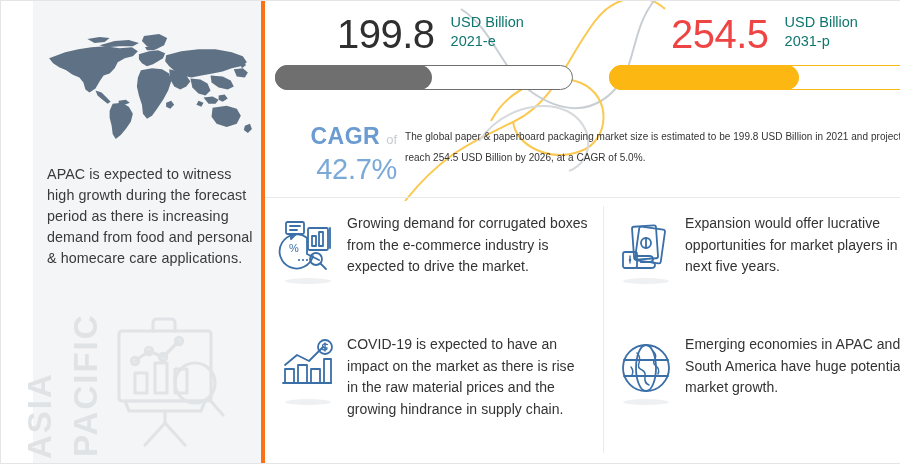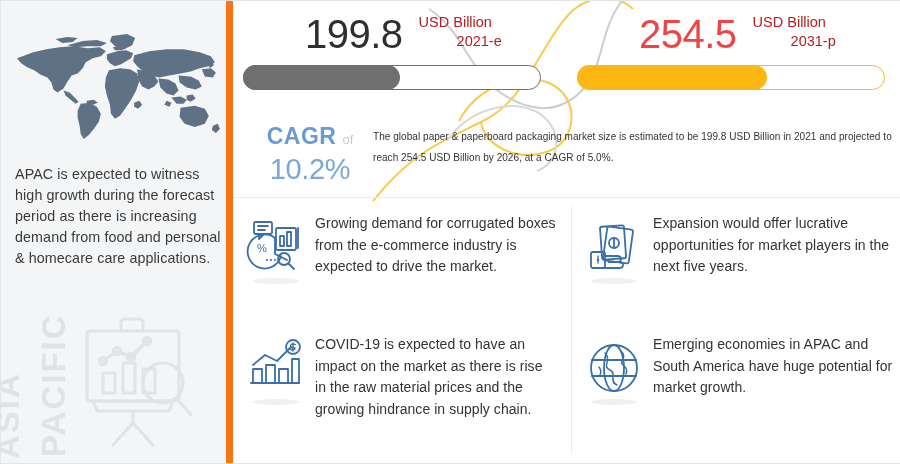--- a/index.html
+++ b/index.html
@@ -17,23 +17,24 @@
     background:#ffffff;
     display:flex;
   }
 
   
   .left-panel{
     position:relative;
     width:232px;
     height:100%;
     background:#f4f5f6;
-    border-right:7px solid #f97316;
+    border-right:4px solid #f97316;
     box-sizing:border-box;
     flex:0 0 232px;
+    margin-left:32px;
   }
   .map-wrap{
     position:absolute;left:6px;top:14px;width:222px;height:140px;
   }
   .map-wrap svg{width:100%;height:100%;display:block;}
   .apac-note{
     position:absolute;left:14px;top:163px;width:210px;
     font-size:14.3px;line-height:21px;color:#3a3a3a;
     letter-spacing:.1px;
   }
@@ -101,23 +102,23 @@
     font-weight:normal;
     letter-spacing:-.5px;
   }
   .stat-value.gray{color:#2f2f2f;}
   .stat-value.amber{color:#ef4444;}
   .stat-label{
     margin-left:16px;
     margin-top:6px;
     font-size:14.5px;
     line-height:19px;
-    color:#b91c1c;
-  }
-  .stat-label .l2{display:block;margin-left:38px;}
+    color:#0f766e;
+  }
+  .stat-label .l2{display:block;}
   .bar-track{
     position:relative;
     height:25px;
     border-radius:13px;
     background:#ffffff;
     box-sizing:border-box;
     margin-left:2px;
   }
   .bar-track.gray{border:1.4px solid #6f6f6f;width:298px;}
   .bar-track.amber{border:1.4px solid #fdb913;width:308px;}
@@ -133,21 +134,21 @@
     position:relative;
     display:flex;
     align-items:flex-start;
     padding:12px 0 0 0;
     height:86px;
     box-sizing:border-box;
   }
   .cagr-block{
     width:132px;
     flex:0 0 132px;
-    text-align:center;
+    text-align:right;
     padding-left:22px;
     box-sizing:border-box;
   }
   .cagr-top{
     font-size:23px;
     font-weight:bold;
     color:#6a9bd1;
     letter-spacing:.5px;
     line-height:26px;
   }
@@ -331,21 +332,21 @@
         </div>
       </div>
 
     </div>
 
     <div class="summary-row">
       <div class="cagr-block">
         <div class="cagr-top">
           <span>CAGR</span><span class="of">of</span>
         </div>
-        <div class="cagr-val">10.2%</div>
+        <div class="cagr-val">42.7%</div>
       </div>
       <div class="description">The global paper &amp; paperboard packaging market size is estimated to be 199.8 USD Billion  in 2021 and projected to reach 254.5 USD Billion by 2026, at a CAGR of 5.0%.</div>
     </div>
 
     <div class="bullets">
 
       <div class="bullet">
         <div class="bullet-icon">
           <svg viewBox="0 0 62 62" xmlns="http://www.w3.org/2000/svg" fill="none" stroke="#3a6fa8" stroke-width="1.8" stroke-linecap="round" stroke-linejoin="round">
             <path d="M30 22 A17 17 0 1 0 36 40"></path>

